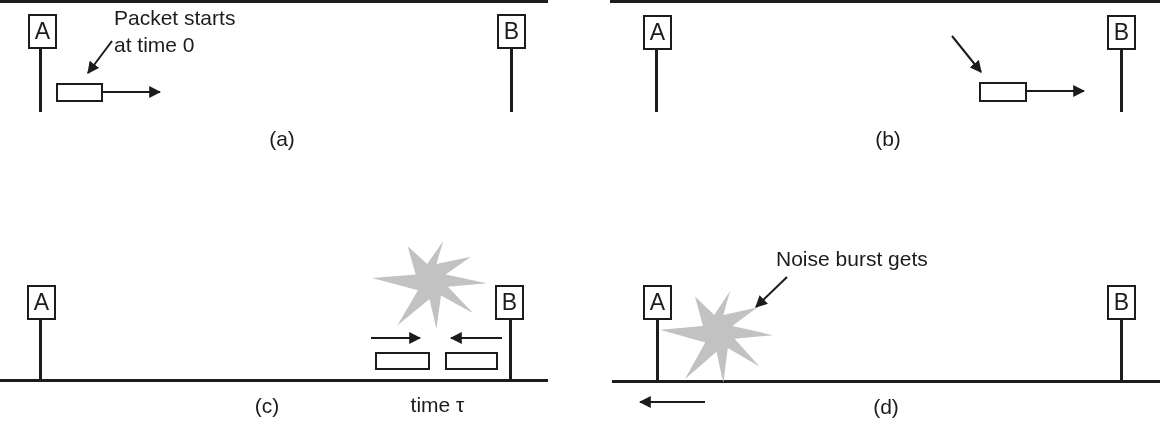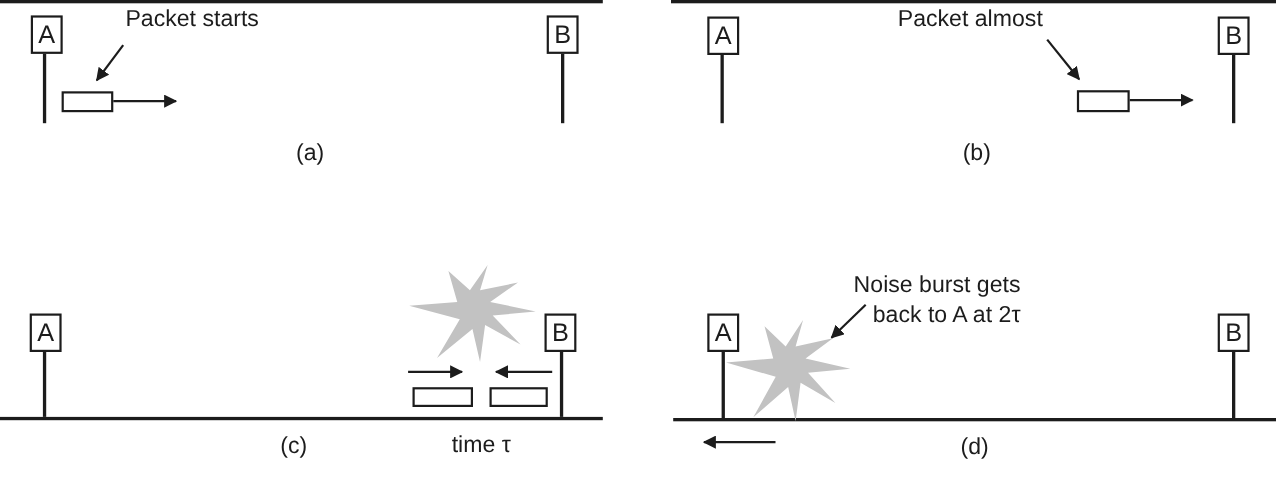--- a/index.html
+++ b/index.html
@@ -9,21 +9,21 @@
     color:#1c1c1c;
   }
   .abs{position:absolute;}
   .bus{position:absolute;height:3px;background:#1c1c1c;}
   .pole{position:absolute;width:3px;background:#1c1c1c;}
   .station{
     position:absolute;width:25px;height:31px;border:2px solid #1c1c1c;
     background:#fff;text-align:center;font-size:23px;line-height:31px;
   }
   .packet{position:absolute;border:2px solid #1c1c1c;background:#fff;}
-  .note{position:absolute;font-size:21px;line-height:27px;white-space:nowrap;text-align:right;}
+  .note{position:absolute;font-size:21px;line-height:27px;white-space:nowrap;}
   .caption{position:absolute;font-size:21px;width:60px;text-align:center;}
   svg{overflow:visible;display:block;}
   svg line{stroke:#1c1c1c;stroke-width:2;}
 </style>
 </head>
 <body>
 
 <div id="figure">
 
   <svg width="0" height="0" class="abs" aria-hidden="true">
@@ -44,20 +44,21 @@
   </div>
   <div class="pole" style="left:510px;top:49px;height:63px;"></div>
 
   <div class="packet" style="left:56px;top:83px;width:43px;height:15px;"></div>
   <svg class="abs" style="left:103px;top:84px;" width="62" height="16">
     <line x1="0" y1="8" x2="57" y2="8" marker-end="url(#ah)"></line>
   </svg>
 
   <div class="note" style="left:114px;top:4px;">
     <div>Packet starts</div>
+    <div>at time 0</div>
   </div>
   <svg class="abs" style="left:82px;top:37px;" width="36" height="44">
     <line x1="30" y1="4" x2="6" y2="36" marker-end="url(#ah)"></line>
   </svg>
   <div class="caption" style="left:252px;top:127px;">(a)</div>
 
   <div class="bus" style="left:610px;top:112;width:550px;"></div>
   <div class="station" style="left:643px;top:15px;">
     <span>A</span>
   </div>
@@ -66,21 +67,20 @@
     <span>B</span>
   </div>
   <div class="pole" style="left:1120px;top:50px;height:62px;"></div>
 
   <div class="packet" style="left:979px;top:82px;width:44px;height:16px;"></div>
   <svg class="abs" style="left:1027px;top:83px;" width="62" height="16">
     <line x1="0" y1="8" x2="57" y2="8" marker-end="url(#ah)"></line>
   </svg>
 
   <div class="note" style="left:768px;top:4px;width:180px;text-align:right;">
-    <div>Packet almost</div>
   </div>
   <svg class="abs" style="left:948px;top:32px;" width="42" height="48">
     <line x1="4" y1="4" x2="33" y2="40" marker-end="url(#ah)"></line>
   </svg>
   <div class="caption" style="left:858px;top:127px;">(b)</div>
 
   <div class="bus" style="left:0;top:379px;width:548px;"></div>
   <div class="station" style="left:27px;top:285px;">
     <span>A</span>
   </div>
@@ -123,20 +123,19 @@
     <span>B</span>
   </div>
   <div class="pole" style="left:1120px;top:320px;height:60px;"></div>
 
   <svg class="abs" style="left:635px;top:394px;" width="72" height="16">
     <line x1="70" y1="8" x2="5" y2="8" marker-end="url(#ah)"></line>
   </svg>
 
   <div class="note" style="left:776px;top:245px;line-height:28px;">
     <div>Noise burst gets</div>
-    <div>back to A at 2τ</div>
   </div>
   <svg class="abs" style="left:749px;top:273px;" width="42" height="42">
     <line x1="38" y1="4" x2="7" y2="34" marker-end="url(#ah)"></line>
   </svg>
   <div class="caption" style="left:856px;top:395px;">(d)</div>
 
 </div>
 
 </body></html>

